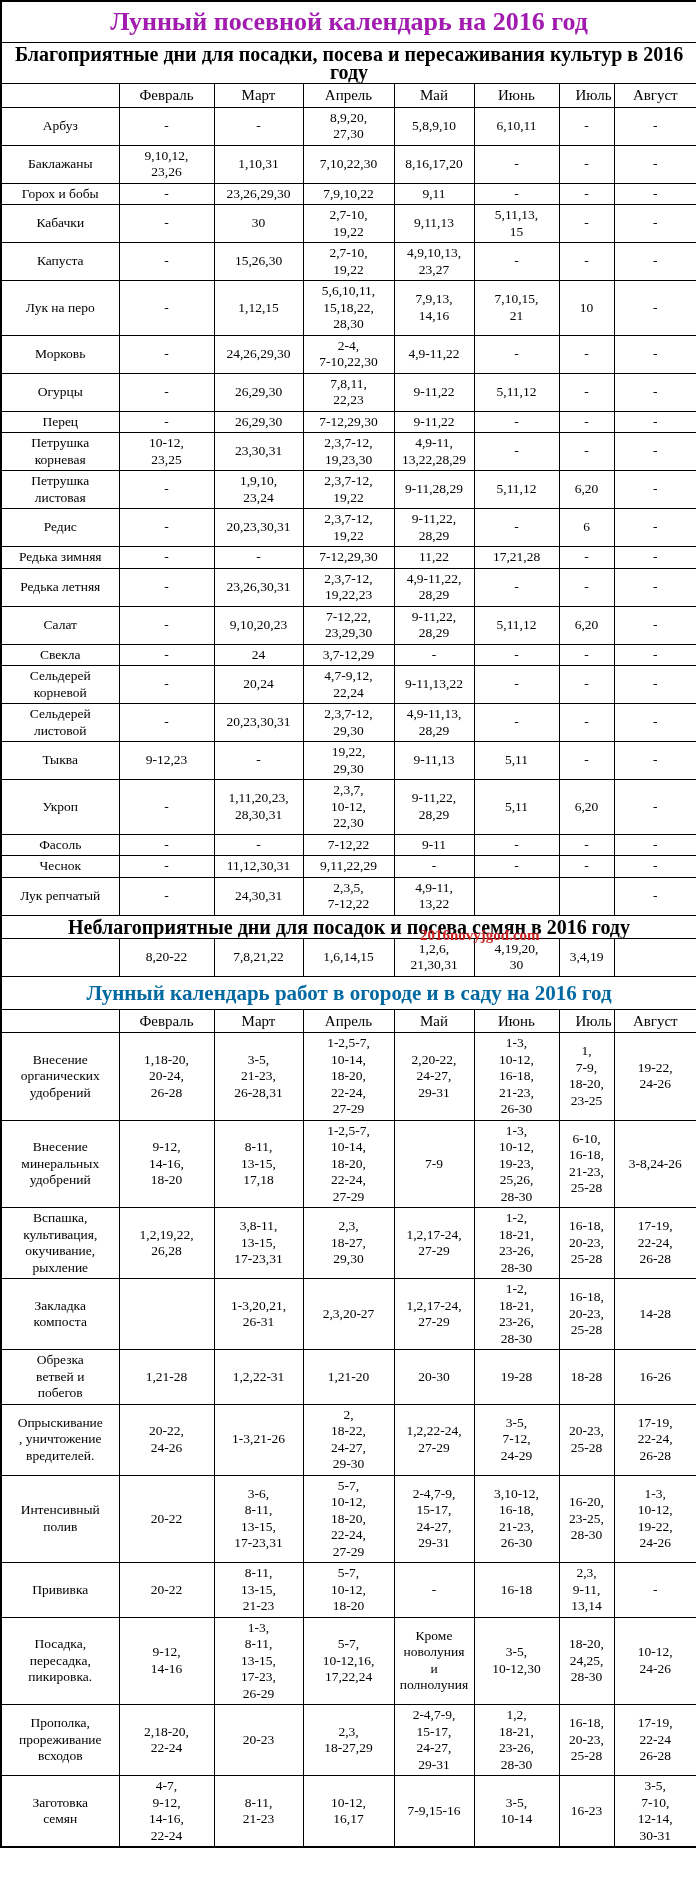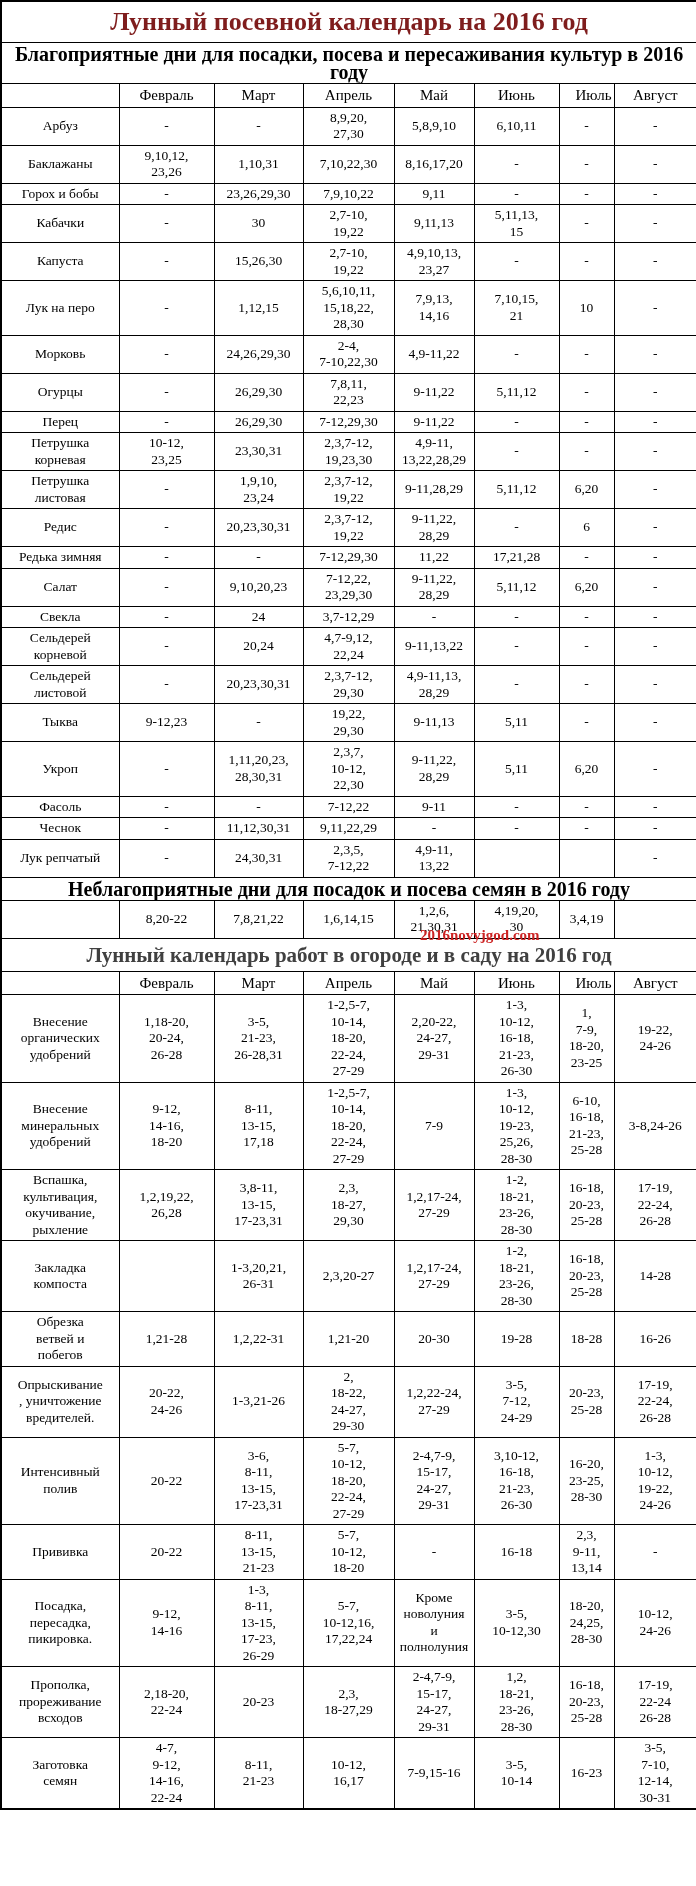--- a/index.html
+++ b/index.html
@@ -72,21 +72,21 @@
         <col style="width:95px">
         <col style="width:89px">
         <col style="width:91px">
       <col style="width:80px">
         <col style="width:85px">
         <col style="width:55px">
         <col style="width:83px">
     </colgroup>
     <tbody>
       <tr class="title-row">
-        <td colspan="8" class="red-title" style="color: #7f1d1d;">Лунный посевной календарь на 2016 год</td>
+        <td colspan="8" class="red-title" style="color: #a21caf;">Лунный посевной календарь на 2016 год</td>
       </tr>
       <tr class="subtitle-row">
         <td colspan="8">Благоприятные дни для посадки, посева и пересаживания культур в 2016 году</td>
       </tr>
       <tr class="months-row" id="months-row-1">
           <td></td>
           <td>Февраль</td>
           <td>Март</td>
           <td>Апрель</td>
           <td>Май</td>
@@ -237,20 +237,32 @@
           <td>6</td>
           <td>-</td>
         </tr>
         <tr>
           <td class="label">Редька зимняя</td>
           <td>-</td>
           <td>-</td>
           <td>7-12,29,30</td>
           <td>11,22</td>
           <td>17,21,28</td>
+          <td>-</td>
+          <td>-</td>
+        </tr>
+        <tr>
+          <td class="label">Редька летняя</td>
+          <td>-</td>
+          <td>23,26,30,31</td>
+          <td>2,3,7-12,
+19,22,23</td>
+          <td>4,9-11,22,
+28,29</td>
+          <td>-</td>
           <td>-</td>
           <td>-</td>
         </tr>
         <tr>
           <td class="label">Салат</td>
           <td>-</td>
           <td>9,10,20,23</td>
           <td>7-12,22,
 23,29,30</td>
           <td>9-11,22,
@@ -364,21 +376,21 @@
           <td>1,2,6,
 21,30,31</td>
           <td>4,19,20,
 30</td>
           <td>3,4,19</td>
           <td></td>
         </tr>
     </tbody>
     <tbody>
       <tr class="title2-row">
-        <td colspan="8" class="red-title" style="color: #404040;">Лунный календарь работ в огороде и в саду на 2016 год</td>
+        <td colspan="8" class="red-title" style="color: #0369a1;">Лунный календарь работ в огороде и в саду на 2016 год</td>
       </tr>
       <tr class="months-row" id="months-row-2">
           <td></td>
           <td>Февраль</td>
           <td>Март</td>
           <td>Апрель</td>
           <td>Май</td>
           <td>Июнь</td>
           <td>Июль</td>
           <td>Август</td>

